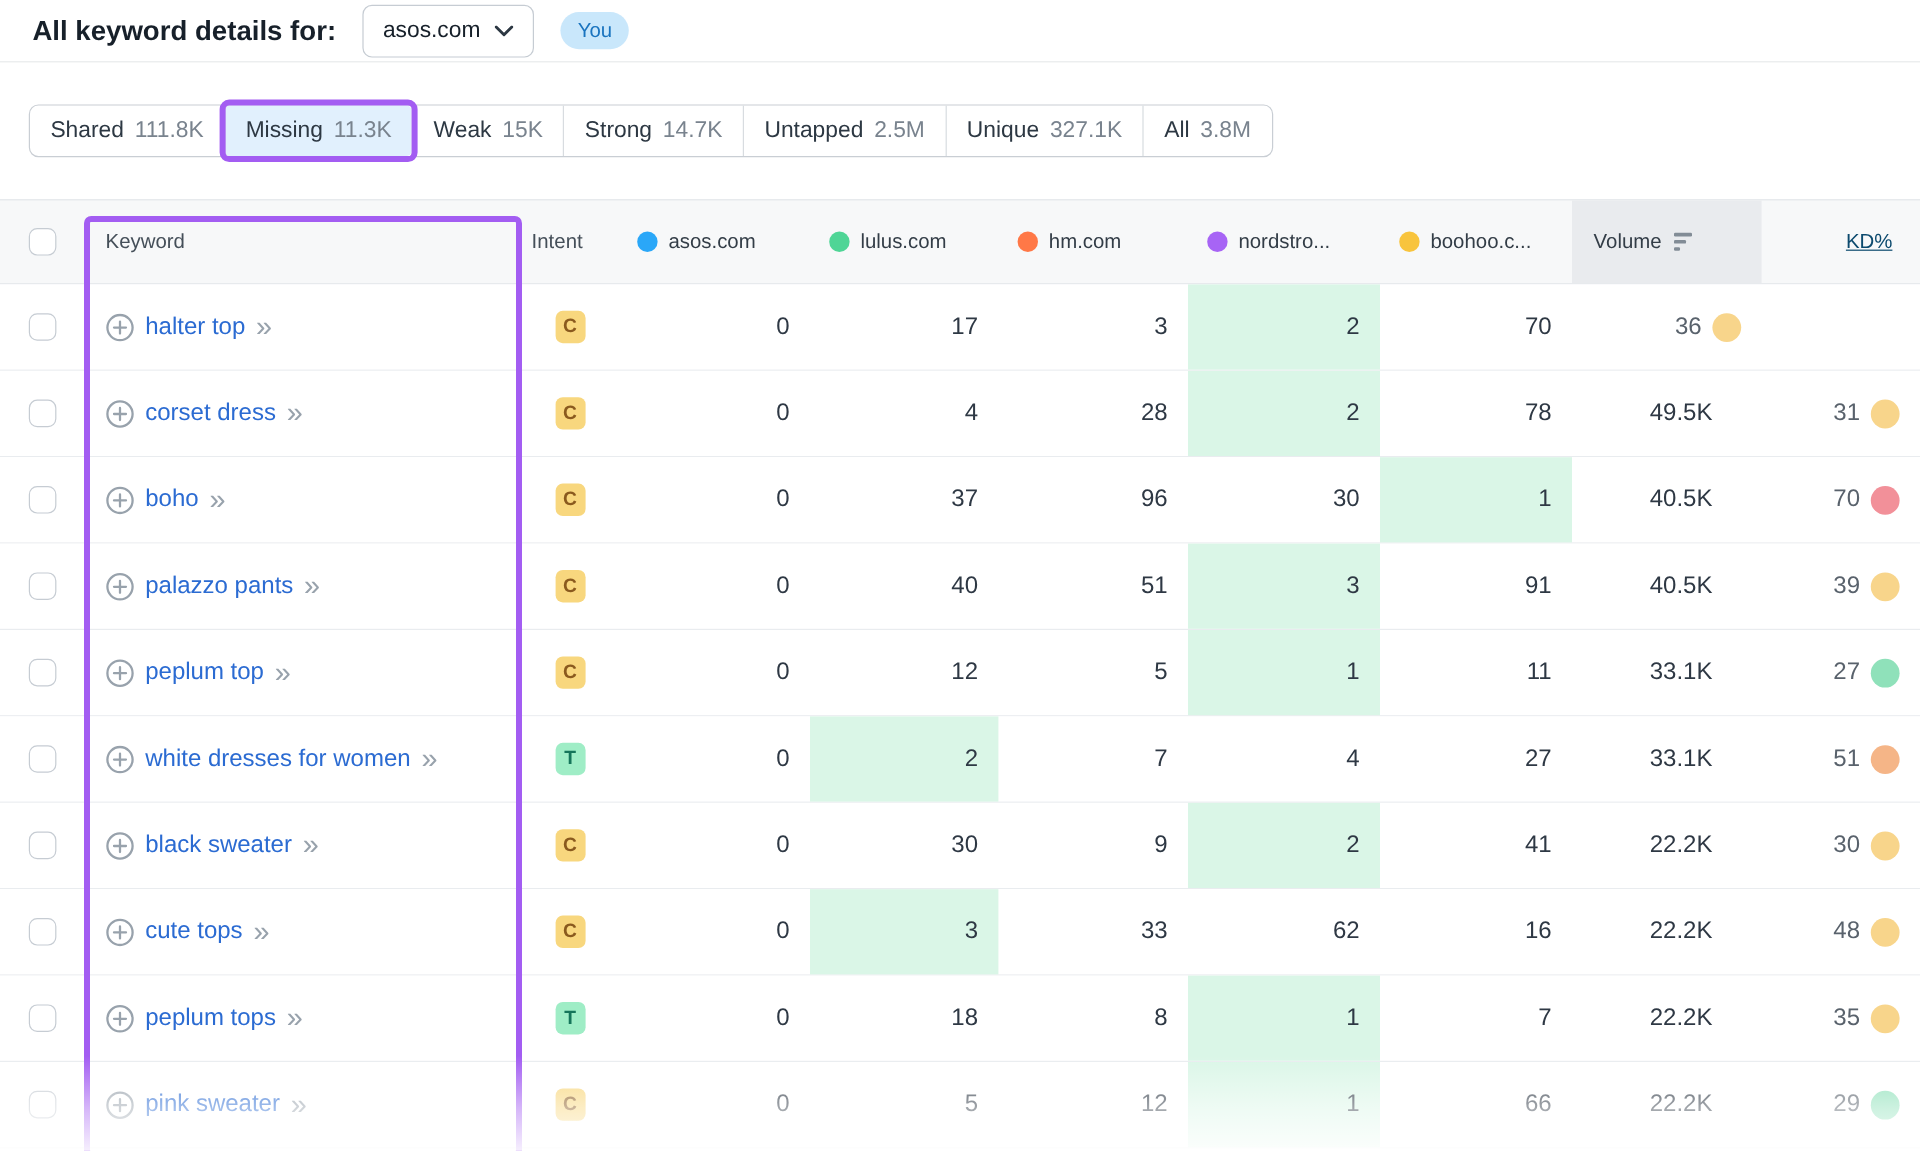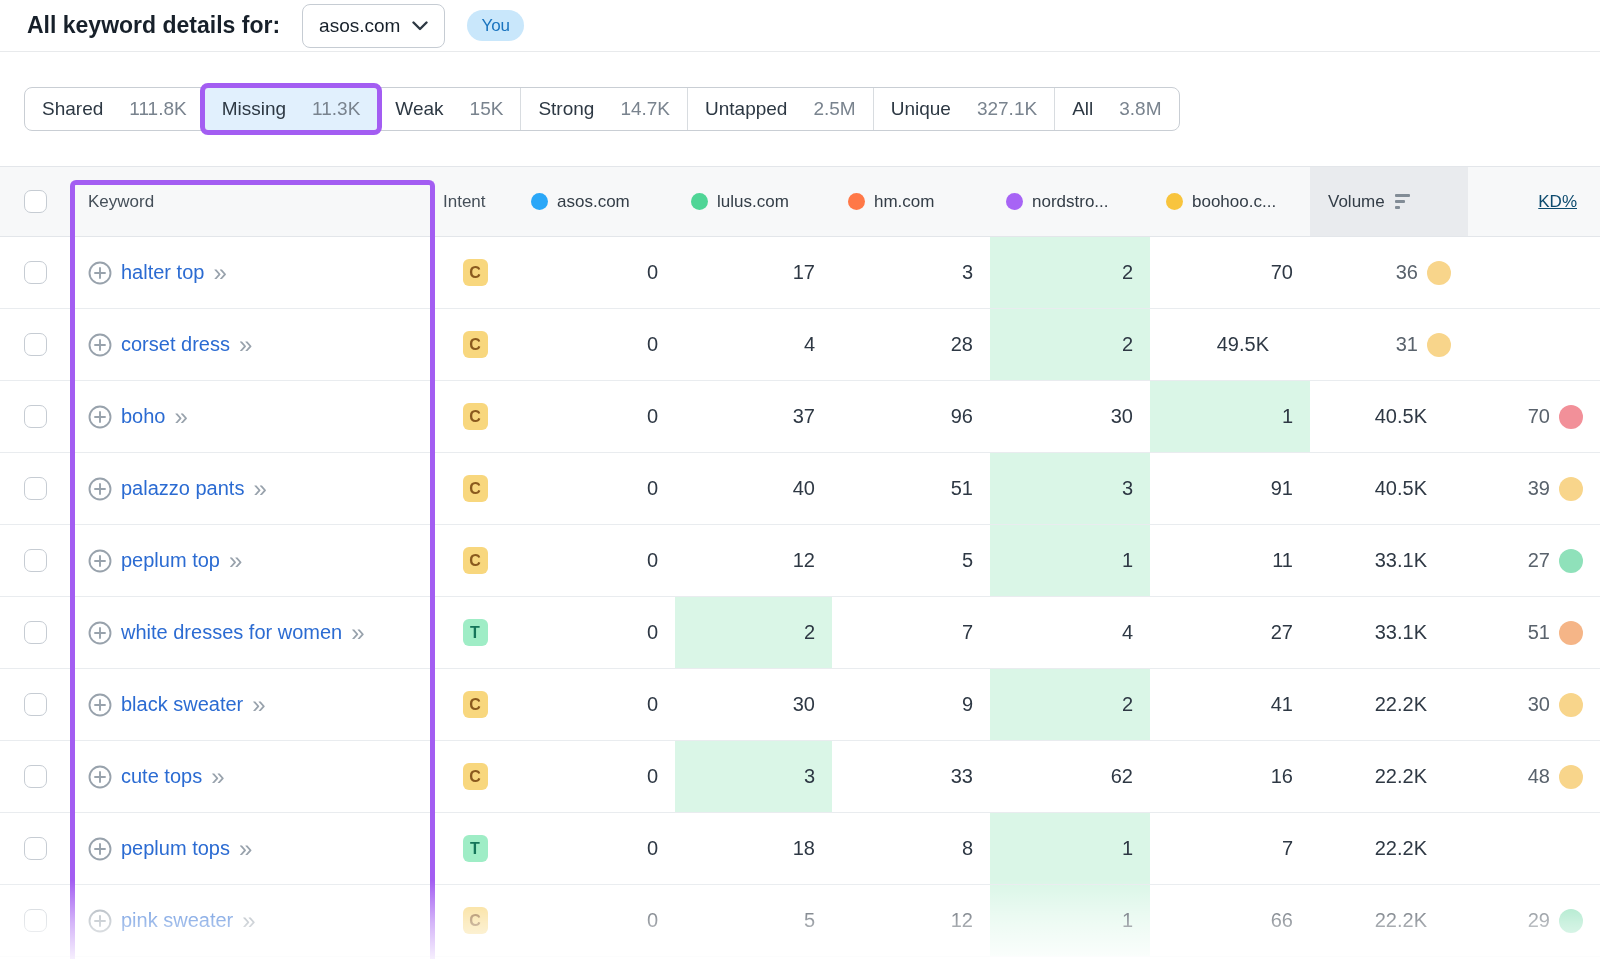--- a/index.html
+++ b/index.html
@@ -13,21 +13,21 @@
   .page-title { font-size:23px; font-weight:bold; color:#17202a; }
   .domain-select { display:flex; align-items:center; gap:12px; height:44px; padding:0 16px;
                    border:1px solid #c6ccd3; border-radius:8px; background:#fff; font-size:19px;
                    color:#17202a; cursor:pointer; }
   .you-badge { display:flex; align-items:center; height:31px; padding:0 14px; border-radius:16px;
                background:#c9e7fb; color:#1a74bf; font-size:17px; }
 
   
   .tabs { display:inline-flex; margin:35px 0 0 24px; border:1px solid #c9ced4; border-radius:8px;
           background:#fff; height:44px; }
-  .tab { display:flex; align-items:center; gap:26px; padding:0 17px; font-size:19px; cursor:pointer;
+  .tab { display:flex; align-items:center; gap:9px; padding:0 17px; font-size:19px; cursor:pointer;
          border-left:1px solid #d8dce0; white-space:nowrap; }
   .tab:first-child { border-left:none; }
   .tab .t-label { color:#2d3843; }
   .tab .t-count { color:#79838e; }
   .tab.active { position:relative; background:#e1f0fd; border-radius:4px; }
   .tab.active::after { content:""; position:absolute; inset:-5px; border:5px solid #a35df2;
                        border-radius:8px; pointer-events:none; z-index:3; }
 
   
   .table { margin-top:35px; }
@@ -207,20 +207,21 @@
       <a class="kw-link">corset dress</a>
       <span class="chev">»</span>
     </div>
     <div class="cell c-intent">
       <span class="intent-badge" style="background: rgb(248, 215, 126); color: rgb(138, 90, 30);">C</span>
     </div>
     <div class="cell c-num n0">0</div>
     <div class="cell c-num n1">4</div>
     <div class="cell c-num n2">28</div>
     <div class="cell c-num n3 hl">2</div>
+    <div class="cell c-num n4">78</div>
     <div class="cell c-vol">49.5K</div>
     <div class="cell c-kd">
       <span class="kd-num">31</span>
       <span class="kd-dot" style="background: rgb(248, 213, 139);"></span>
     </div>
   </div>
 
   <div class="grid-row trow">
     <div class="cell c-check">
       <span class="checkbox"></span>
@@ -411,20 +412,24 @@
     </div>
     <div class="cell c-intent">
       <span class="intent-badge" style="background: rgb(159, 237, 198); color: rgb(21, 117, 90);">T</span>
     </div>
     <div class="cell c-num n0">0</div>
     <div class="cell c-num n1">18</div>
     <div class="cell c-num n2">8</div>
     <div class="cell c-num n3 hl">1</div>
     <div class="cell c-num n4">7</div>
     <div class="cell c-vol">22.2K</div>
+    <div class="cell c-kd">
+      <span class="kd-num">35</span>
+      <span class="kd-dot" style="background: rgb(248, 213, 139);"></span>
+    </div>
   </div>
 
   <div class="grid-row trow">
     <div class="cell c-check">
       <span class="checkbox"></span>
     </div>
     <div class="cell c-keyword">
       <span class="plus-icon">
         <svg width="24" height="24" viewBox="0 0 24 24">
           <circle cx="12" cy="12" r="10.5" fill="none" stroke="#98a2ac" stroke-width="1.9"></circle>

